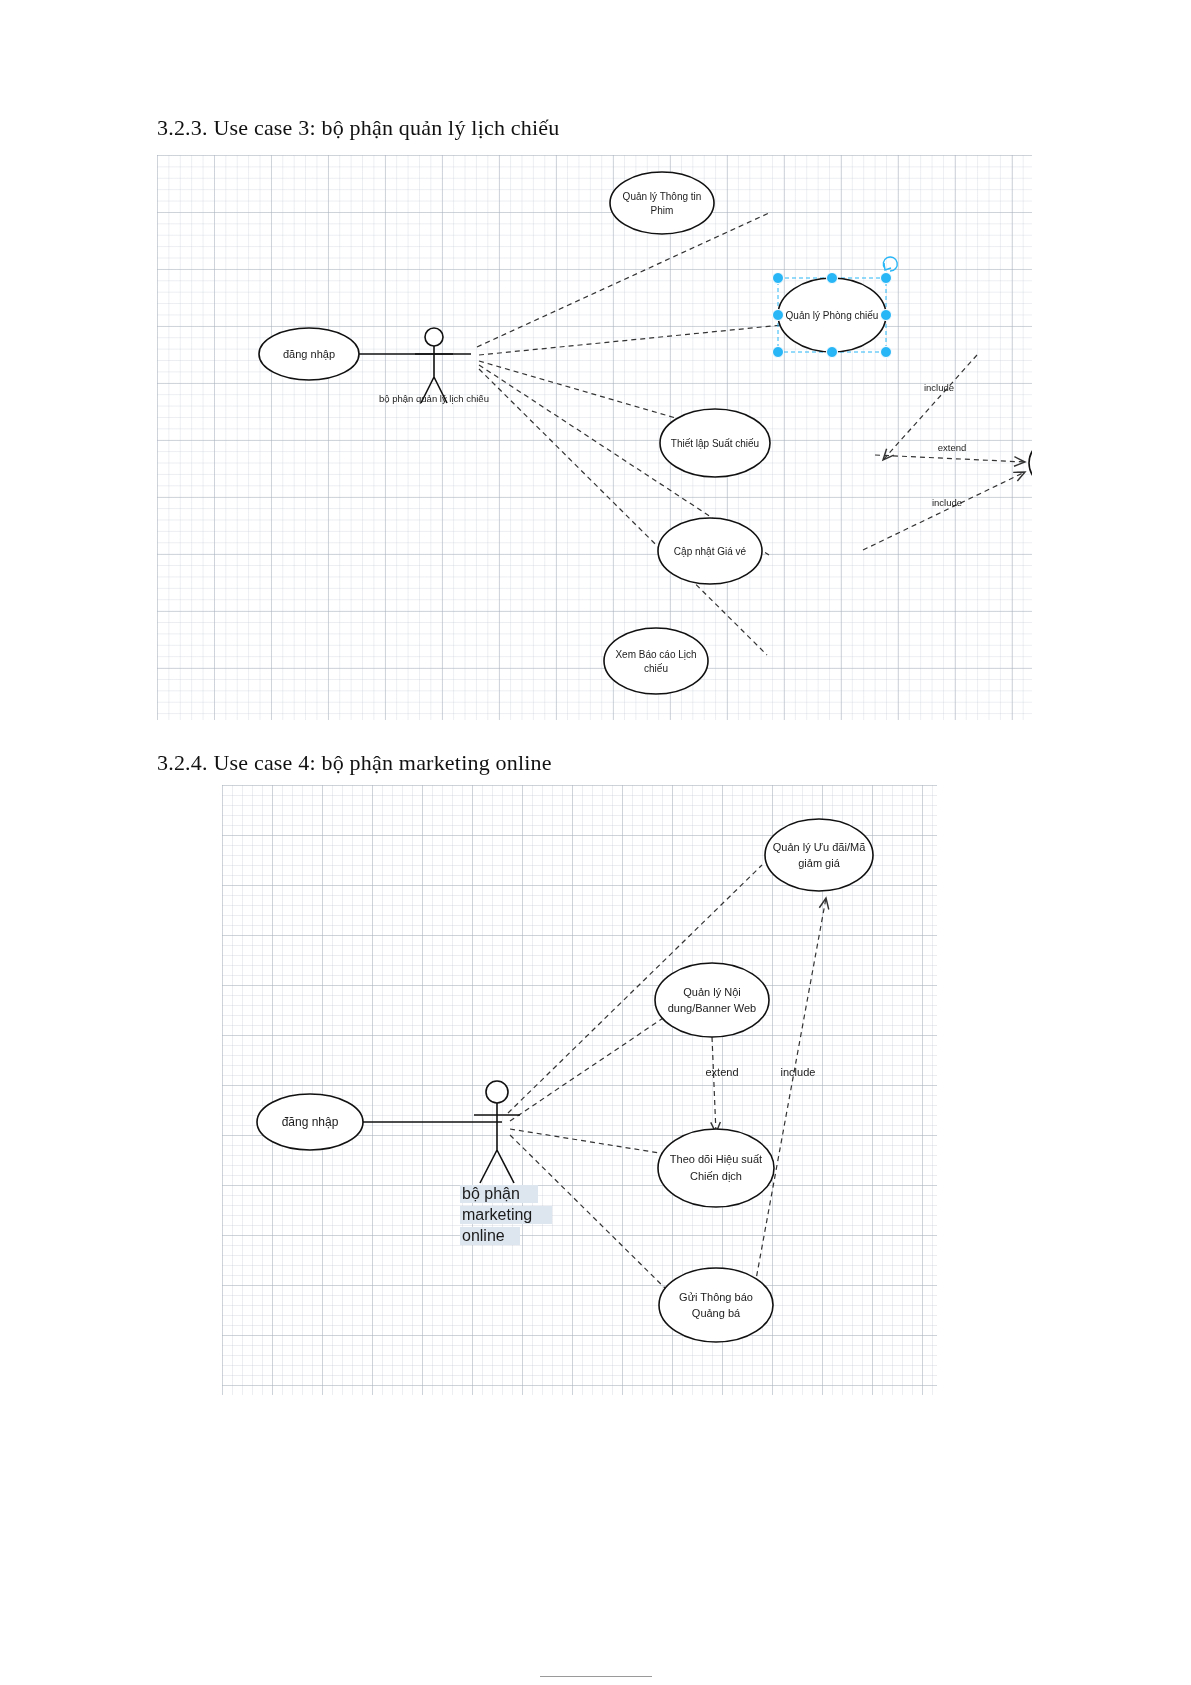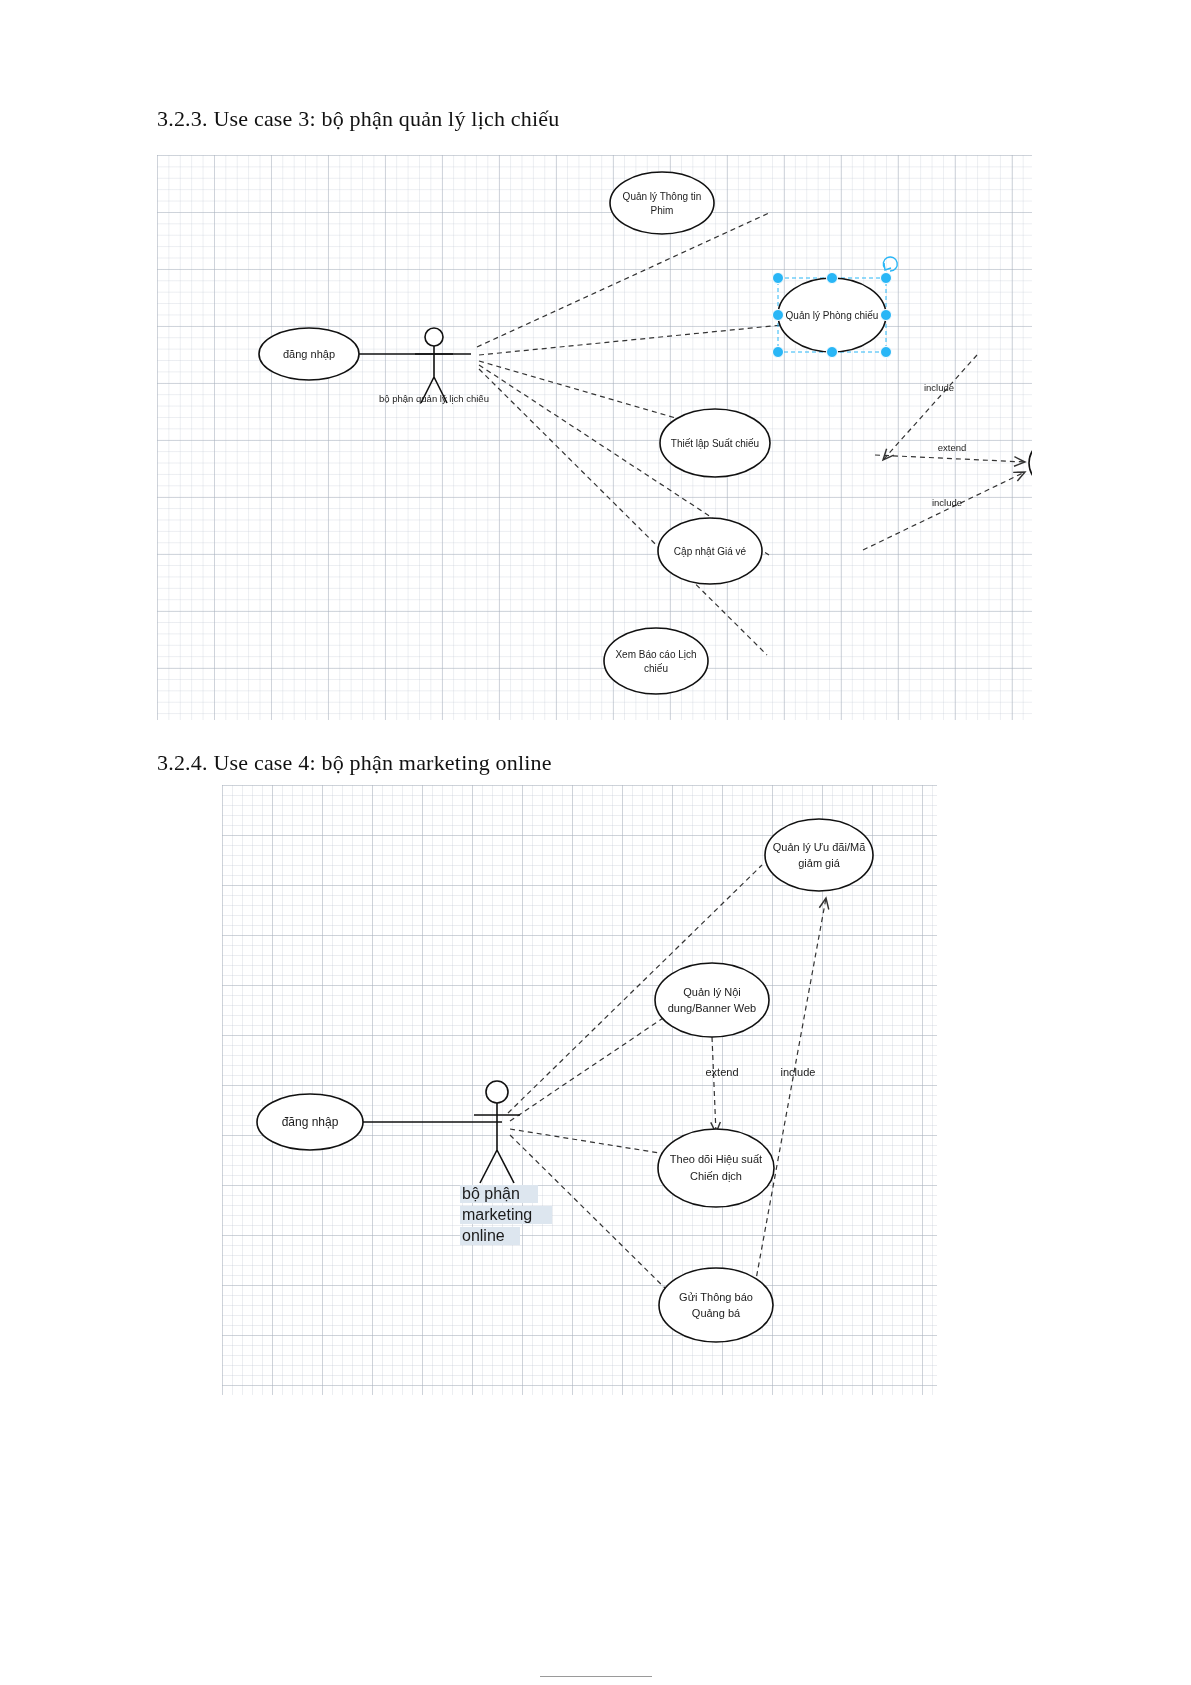--- a/index.html
+++ b/index.html
@@ -2,21 +2,21 @@
 <html><head>
 <meta charset="utf-8">
 <style>
   html,body{margin:0;padding:0;background:#fff;}
   body{width:1191px;height:1685px;position:relative;
        font-family:"Liberation Serif",serif;color:#000;}
   .page{position:absolute;inset:0;background:#ffffff;}
 
   .heading{position:absolute;font-family:"Liberation Serif",serif;
            font-size:22px;color:#111;letter-spacing:.2px;white-space:nowrap;}
-  #h1{left:157px;top:106px;}
+  #h1{left:157px;top:115px;}
   #h2{left:157px;top:750px;}
 
   .canvas{position:absolute;overflow:hidden;}
   #canvas1{left:157px;top:155px;width:875px;height:565px;}
   #canvas2{left:222px;top:785px;width:715px;height:610px;}
 
   .grid{position:absolute;inset:0;
         background-image:
           linear-gradient(to right,rgba(170,178,190,.45) 1px,transparent 1px),
           linear-gradient(to bottom,rgba(170,178,190,.45) 1px,transparent 1px),

